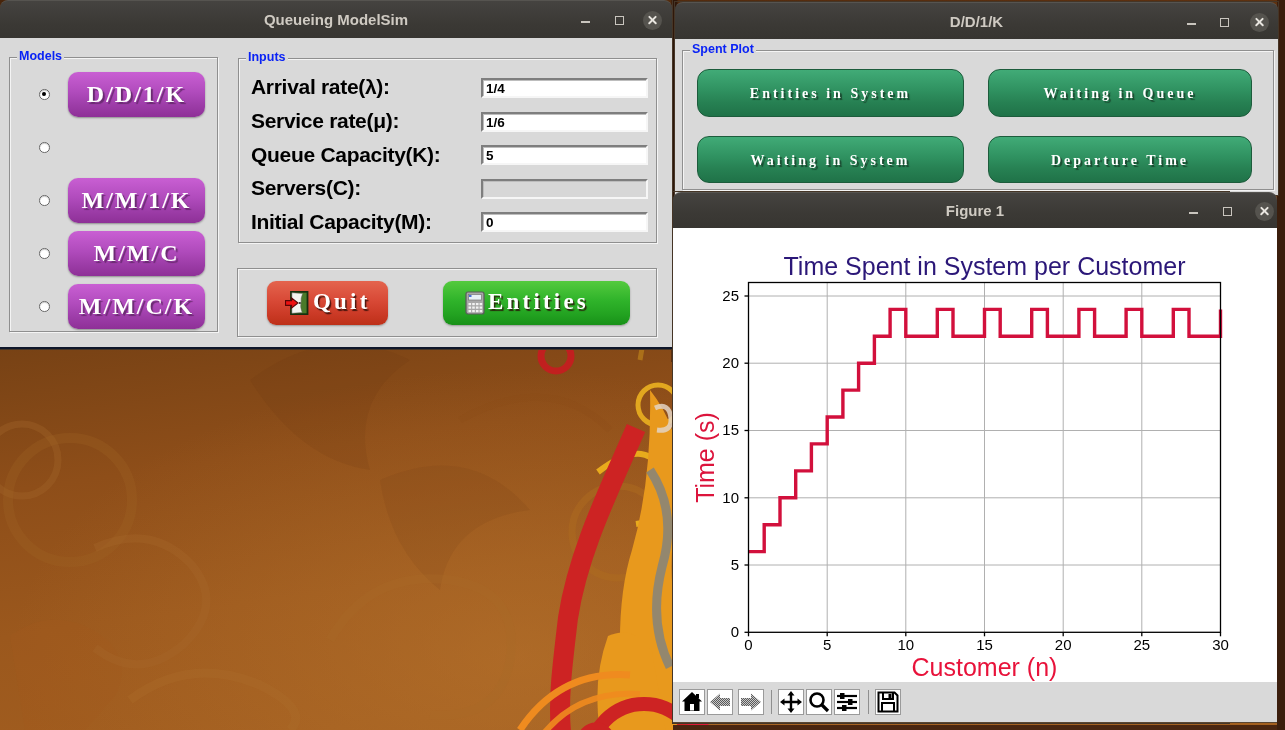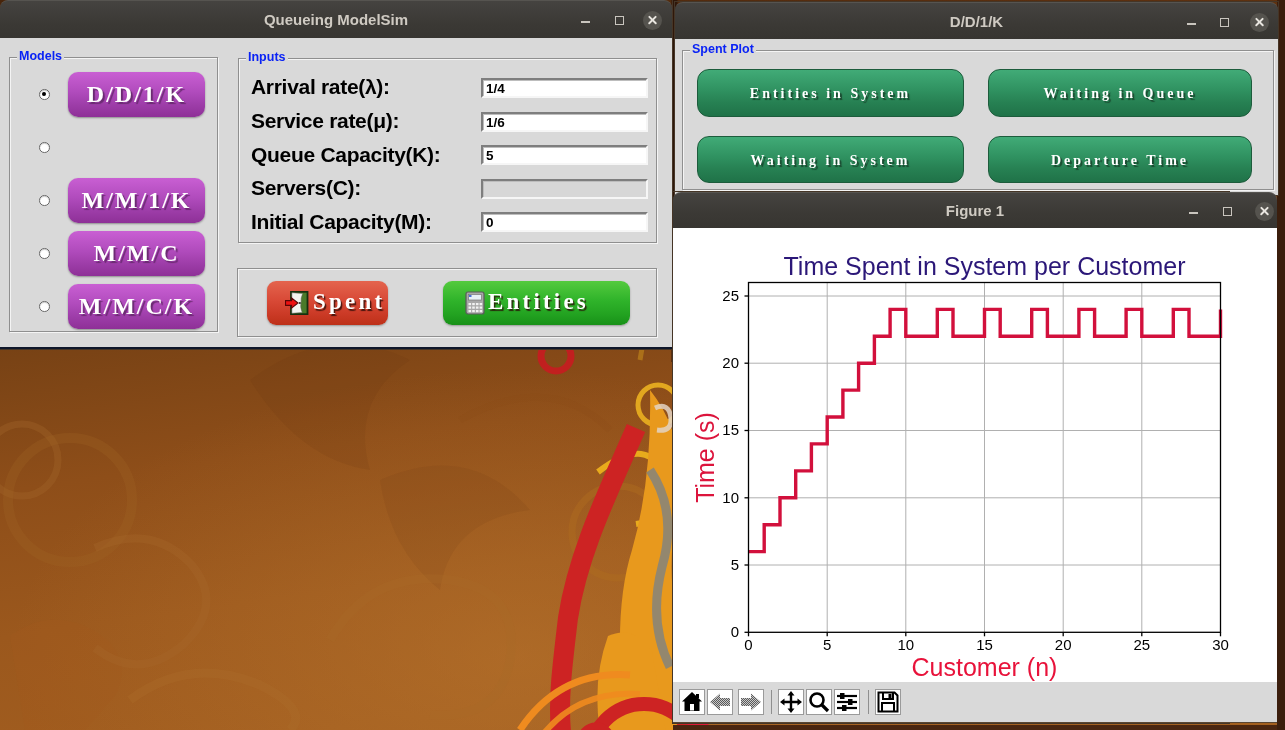--- a/index.html
+++ b/index.html
@@ -129,21 +129,21 @@
     <div class="ient" style="top:174px">0</div>
 
     <div class="gbox" style="left:237px;top:230px;width:420px;height:69px"></div>
     <div class="qbtn" style="left:267px;top:243px;width:121px;height:44px;background:linear-gradient(#e4644e,#d84936 45%,#cb3a26 75%,#bd3018)">
       <svg width="24" height="24" style="position:absolute;left:18px;top:10px" viewBox="0 0 24 24">
         <rect x="6" y="0.8" width="16.5" height="22.4" fill="#4a7a2a" stroke="#16300f" stroke-width="1.8"></rect>
         <path d="M6.9 1.7 L17.6 2.6 Q15.4 7.5 16.1 11.6 Q14.8 16 17.2 21.4 L6.9 22.3 Z" fill="#f4f4f0" stroke="#666" stroke-width="0.5"></path>
         <circle cx="14.9" cy="12" r="1" fill="#222"></circle>
         <path d="M0.5 9.7 h6 v-2.8 l6.5 5.1 l-6.5 5.1 v-2.8 h-6 z" fill="#ee1111" stroke="#570606" stroke-width="1.2"></path>
       </svg>
-      <span style="position:absolute;left:46px;top:8px">Spent</span>
+      <span style="position:absolute;left:46px;top:8px">Quit</span>
     </div>
     <div class="qbtn" style="left:443px;top:243px;width:187px;height:44px;background:linear-gradient(#54ca3e,#2fb32a 45%,#23a321 75%,#189118)">
       <svg width="24" height="24" style="position:absolute;left:20px;top:10px" viewBox="0 0 24 24">
         <rect x="3" y="1" width="18" height="22" rx="2" fill="#a8a8a8" stroke="#5a5a5a" stroke-width="1.2"></rect>
         <rect x="5.5" y="3.5" width="13" height="5.5" fill="#e6f0f6" stroke="#777" stroke-width="0.7"></rect>
         <rect x="6" y="4" width="2.5" height="2" fill="#4a6fd8"></rect>
         <g fill="#f2f2f2">
           <rect x="5.5" y="12" width="2.6" height="2.2"></rect>
             <rect x="9.2" y="12" width="2.6" height="2.2"></rect>
             <rect x="12.9" y="12" width="2.6" height="2.2"></rect>

